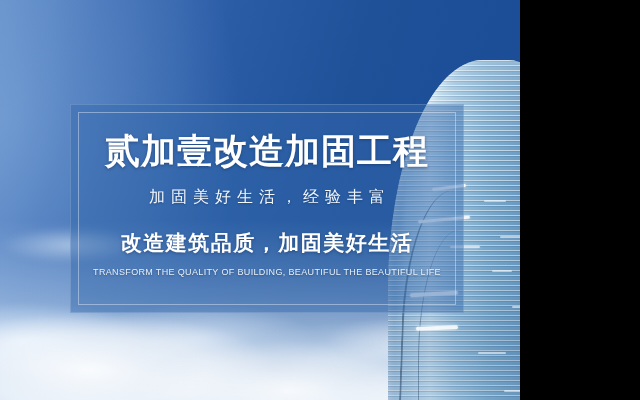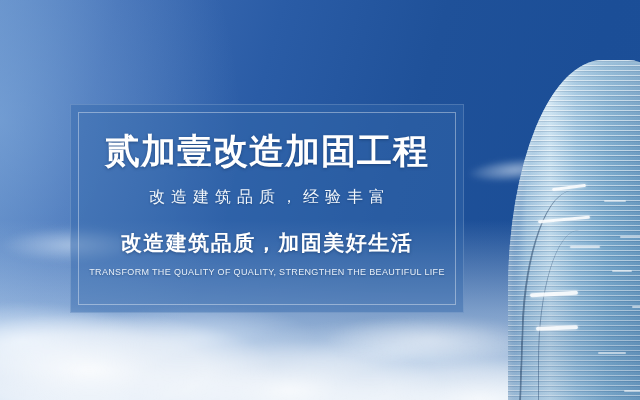--- a/index.html
+++ b/index.html
@@ -2,21 +2,21 @@
 <html><head>
 <meta charset="utf-8">
 <style>
   html, body {
     margin: 0;
     padding: 0;
     background: #000;
   }
   .stage {
     position: relative;
-    width: 640px;
+    width: 520px;
     height: 400px;
     overflow: hidden;
     font-family: "Liberation Sans", "DejaVu Sans", sans-serif;
   }
 
   
   .sky {
     position: absolute;
     inset: 0;
     background:
@@ -268,19 +268,19 @@
       <div class="win-spec ws5"></div>
       <div class="win-spec ws6"></div>
 
     </div>
   </div>
 
   <div class="panel">
     <div class="panel-inner-border"></div>
     <div class="panel-content">
       <div class="headline">贰加壹改造加固工程</div>
-      <div class="subline">改造建筑品质，经验丰富</div>
+      <div class="subline">加固美好生活，经验丰富</div>
       <div class="tagline">改造建筑品质，加固美好生活</div>
-      <div class="english">TRANSFORM THE QUALITY OF QUALITY, STRENGTHEN THE BEAUTIFUL LIFE</div>
+      <div class="english">TRANSFORM THE QUALITY OF BUILDING, BEAUTIFUL THE BEAUTIFUL LIFE</div>
     </div>
   </div>
 
 </div>
 
 </body></html>

